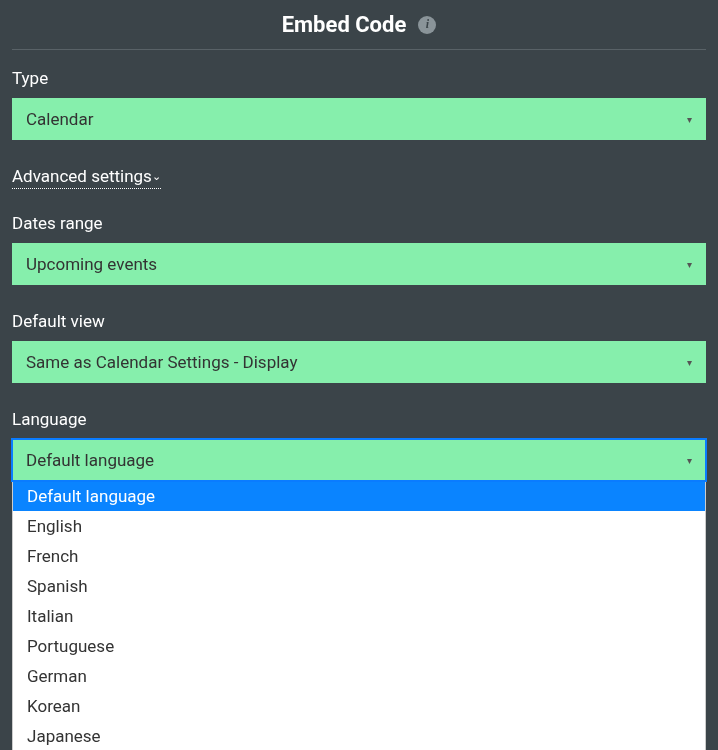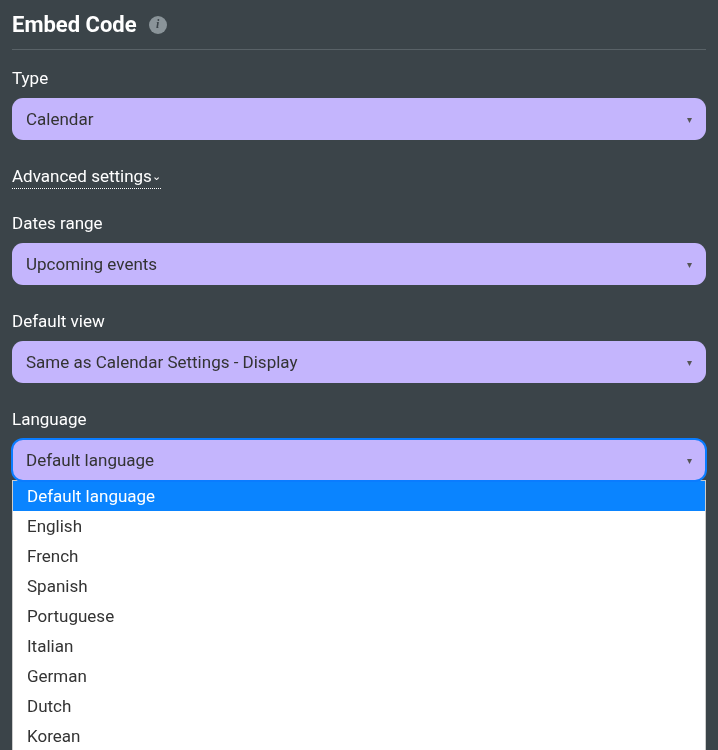--- a/index.html
+++ b/index.html
@@ -1,18 +1,19 @@
 <!DOCTYPE html>
 <html><head>
   <meta charset="utf-8">
   <style>
     * {
       margin: 0;
       padding: 0;
       box-sizing: border-box;
+      justify-content: center;
     }
     body {
       background: #3b4449;
       font-family: -apple-system, BlinkMacSystemFont, 'Segoe UI', Roboto, sans-serif;
       color: #ffffff;
       padding: 12px;
       width: 718px;
       height: 750px;
       overflow: hidden;
     }
@@ -46,24 +47,24 @@
       margin-bottom: 26px;
     }
     .field-label {
       font-size: 17px;
       margin-bottom: 10px;
       display: block;
       color: #ffffff;
     }
     .select {
       width: 100%;
-      background: #c4b5fd;
+      background: #86efac;
       color: #333;
       border: none;
-      border-radius: 11px;
+      border-radius: 0;
       padding: 11px 14px;
       font-size: 17px;
       appearance: none;
       position: relative;
       display: flex;
       align-items: center;
       justify-content: space-between;
       cursor: pointer;
     }
     .select-active {
@@ -151,23 +152,22 @@
   <label class="field-label">Language</label>
   <div class="select select-active">
     <span>Default language</span>
     <span class="chevron">▾</span>
   </div>
   <div class="dropdown-list" id="language-options">
       <div class="dropdown-option selected">Default language</div>
       <div class="dropdown-option">English</div>
       <div class="dropdown-option">French</div>
       <div class="dropdown-option">Spanish</div>
+      <div class="dropdown-option">Italian</div>
       <div class="dropdown-option">Portuguese</div>
-      <div class="dropdown-option">Italian</div>
       <div class="dropdown-option">German</div>
-      <div class="dropdown-option">Dutch</div>
       <div class="dropdown-option">Korean</div>
       <div class="dropdown-option">Japanese</div>
     </div>
 </div>
 
 
 
 
 </body></html>

